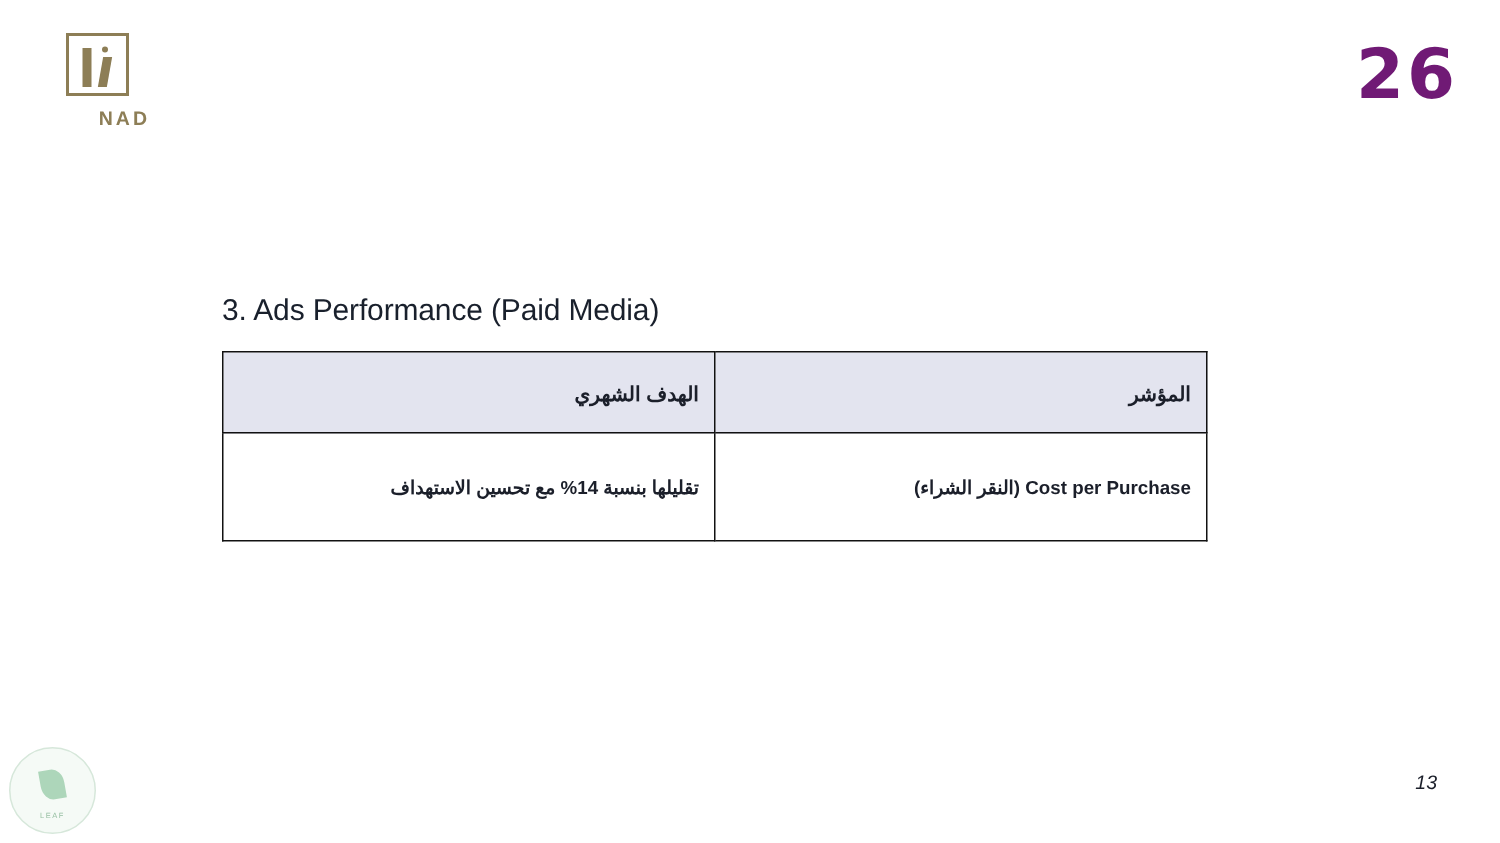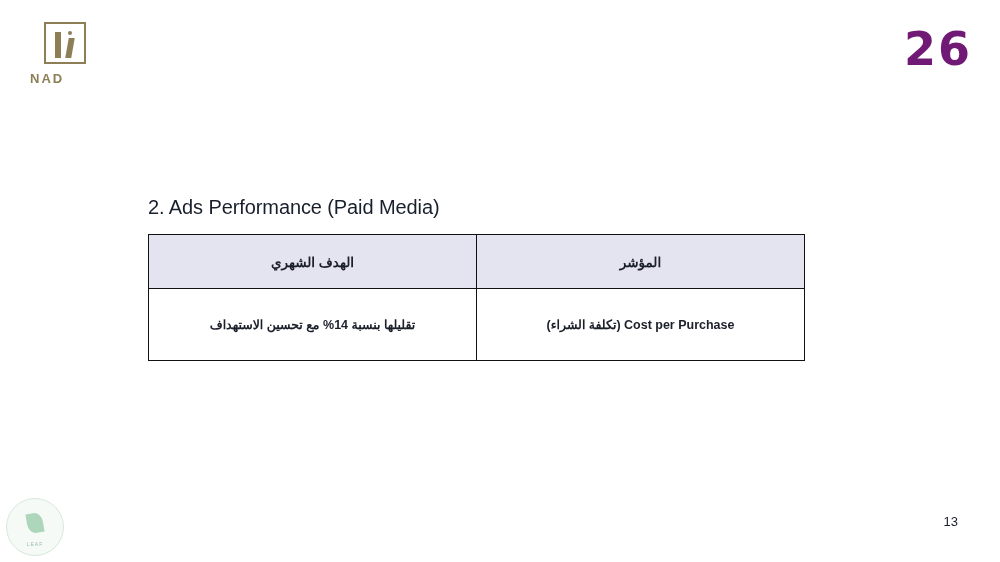--- a/index.html
+++ b/index.html
@@ -15,21 +15,21 @@
     overflow: hidden;
     position: relative;
   }
 
   
   .logo-block {
     position: absolute;
     left: 30px;
     top: 22px;
     width: 70px;
-    text-align: left;
+    text-align: right;
   }
   .logo-mark {
     width: 42px;
     height: 42px;
     margin: 0 auto;
     border: 2px solid #8d7e56;
     position: relative;
     box-sizing: border-box;
   }
   .logo-mark .bar-a {
@@ -104,21 +104,21 @@
   .kpi-table {
     position: absolute;
     left: 148px;
     top: 234px;
     width: 657px;
     border-collapse: collapse;
     table-layout: fixed;
   }
   .kpi-table td, .kpi-table th {
     border: 1.6px solid #111111;
-    text-align: center;
+    text-align: right;
     vertical-align: middle;
     font-size: 12.5px;
     padding: 0 10px;
     direction: rtl;
     margin-left: 32px;
   }
   .kpi-table thead th {
     background: #e3e4ef;
     height: 53px;
     font-weight: 700;
@@ -131,20 +131,21 @@
     color: #1b1f2a;
   }
 
   
   .page-number {
     position: absolute;
     right: 42px;
     bottom: 33px;
     font-size: 13px;
     color: #1b1f2a;
+    font-style: italic;
   }
 
   
   .watermark {
     position: absolute;
     left: 6px;
     bottom: 6px;
     width: 56px;
     height: 56px;
     border-radius: 50%;
@@ -185,33 +186,33 @@
     <span class="dot"></span>
   </div>
   <div class="logo-text">NAD</div>
 </div>
 
 <div class="deco-number">26</div>
 
 <div class="title">
 </div>
 
-<div class="subtitle">2. Ads Performance (Paid Media)</div>
+<div class="subtitle">3. Ads Performance (Paid Media)</div>
 
 <table class="kpi-table">
   <thead>
     <tr>
       <th>الهدف الشهري</th>
       <th>المؤشر</th>
     </tr>
   </thead>
   <tbody>
     <tr>
       <td>تقليلها بنسبة 14% مع تحسين الاستهداف</td>
-      <td>Cost per Purchase (تكلفة الشراء)</td>
+      <td>Cost per Purchase (النقر الشراء)</td>
     </tr>
   </tbody>
 </table>
 
 <div class="page-number">13</div>
 
 <div class="watermark">
   <span class="leaf"></span>
   <span class="wm-text">LEAF</span>
 </div>

